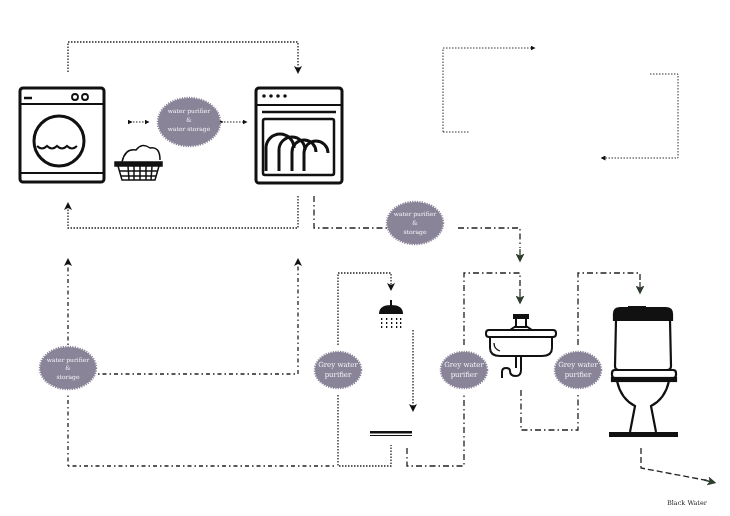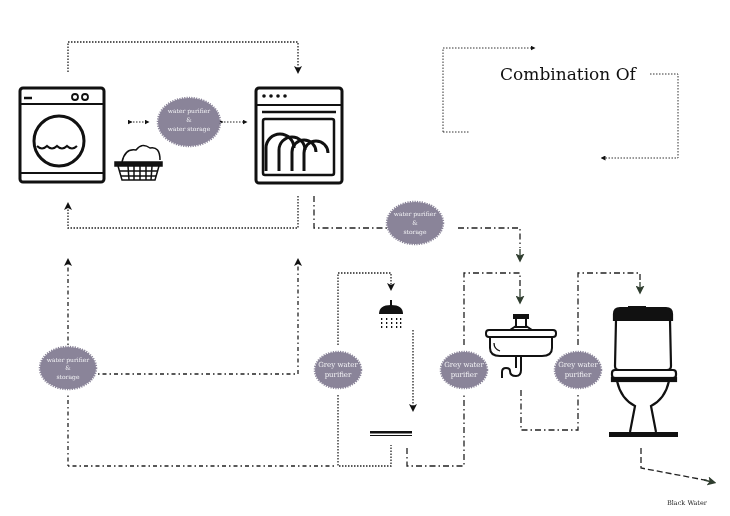--- a/index.html
+++ b/index.html
@@ -202,16 +202,15 @@
   </g>
 
   <g>
     <ellipse cx="578" cy="370" rx="23" ry="18" fill="#8a8499" stroke="#8a8499" stroke-width="2.5" stroke-dasharray="1.2,1.2"></ellipse>
     <text class="bubble-label" x="578" y="367" font-size="7" text-anchor="middle">Grey water</text>
     <text class="bubble-label" x="578" y="377" font-size="7" text-anchor="middle">purifier</text>
   </g>
 </svg>
 
 <div class="title-block">
-  <div>Combination Of</div>
 </div>
 
 <div class="footer-label">Black Water</div>
 
 </body></html>

